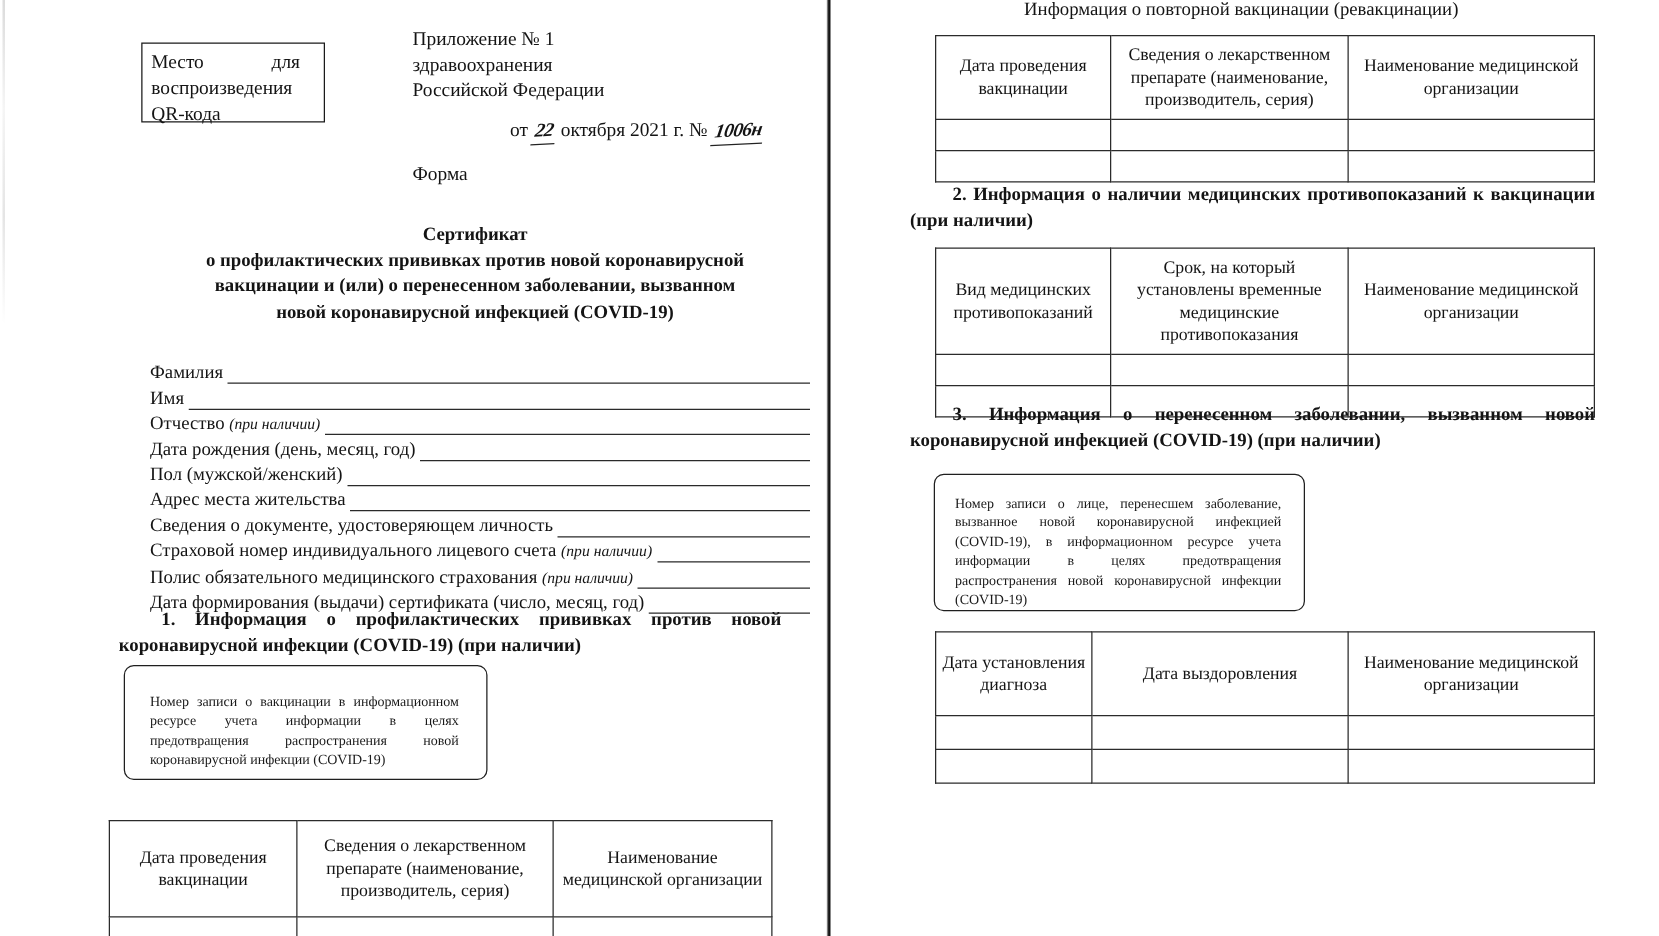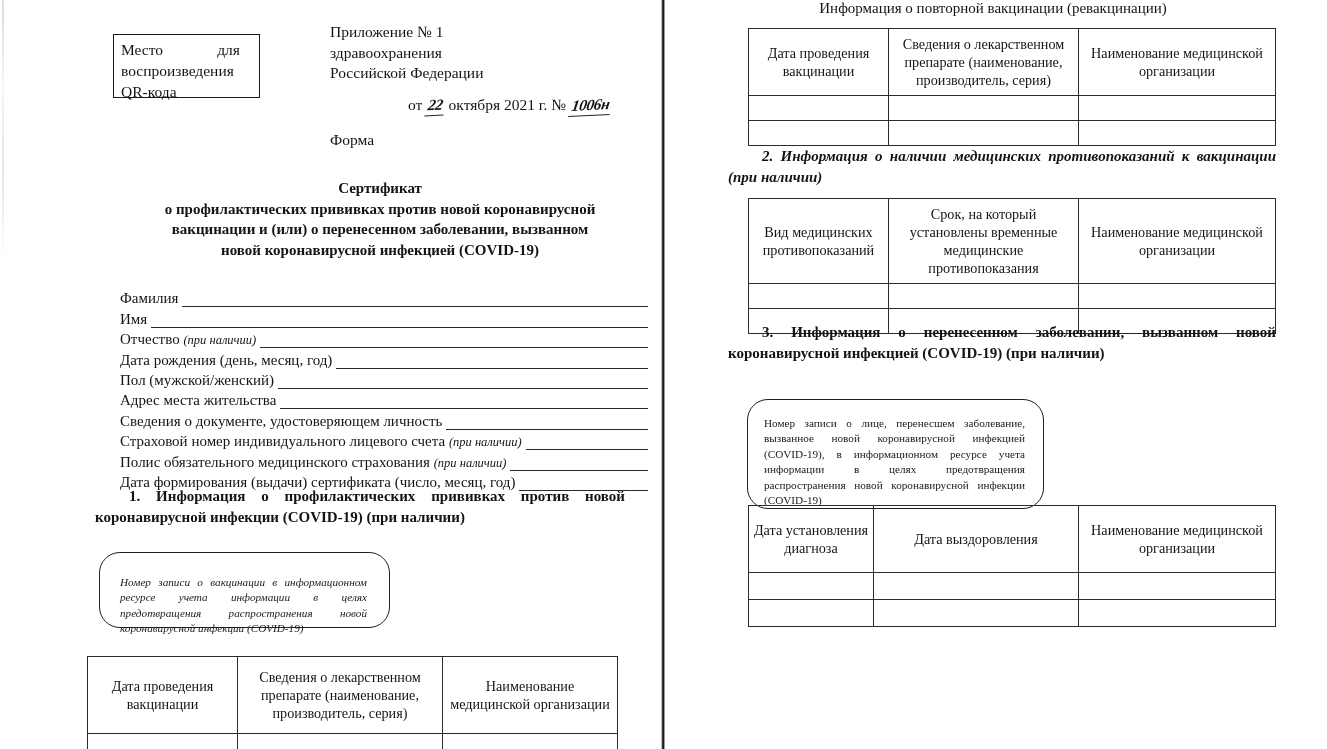--- a/index.html
+++ b/index.html
@@ -99,29 +99,28 @@
     font-weight:700;font-size:15px;line-height:20.5px;
     text-align:justify;
     text-align-last:left;
   }
   .section-head .indent{display:inline-block;width:34px;}
 
   
   .note-box{
     position:absolute;
     border:1.3px solid #1f1f1f;
-    border-radius:21px;
+    border-radius:8px;
     box-sizing:border-box;
     font-size:11.2px;
     line-height:15.4px;
     text-align:justify;
     text-align-last:left;
     padding:22px 22px 18px 20px;
     color:#1a1a1a;
-    margin-top:20px;
   }
 
   
   table.form-table{
     position:absolute;
     border-collapse:collapse;
     table-layout:fixed;
     font-size:14.2px;
   }
   table.form-table td{
@@ -210,21 +209,21 @@
         <span class="field-rule"></span>
       </div>
       <div class="field-row">
         <span class="field-label">Дата формирования (выдачи) сертификата (число, месяц, год) </span>
         <span class="field-rule"></span>
       </div>
     </div>
 
   <div class="section-head" id="section1-head" style="left:95px;top:486px;width:530px;"><span class="indent"></span>1. Информация о профилактических прививках против новой коронавирусной инфекции (COVID-19) (при наличии)</div>
 
-  <div class="note-box" id="note-box-1" style="left:99px;top:532px;width:291px;height:76px;font-style:italic;">Номер записи о вакцинации в информационном ресурсе учета информации в целях предотвращения распространения новой коронавирусной инфекции (COVID-19)</div>
+  <div class="note-box" id="note-box-1" style="left:99px;top:532px;width:291px;height:92px;">Номер записи о вакцинации в информационном ресурсе учета информации в целях предотвращения распространения новой коронавирусной инфекции (COVID-19)</div>
 
   <table class="form-table cut-note" id="table-vaccination" style="left:87px;top:656px;width:530px;">
     <colgroup>
         <col style="width:150px">
         <col style="width:205px">
         <col style="width:175px">
       </colgroup>
     <tbody>
         <tr>
           <td style="height: 72px;">Дата проведения вакцинации</td>
@@ -264,21 +263,21 @@
           <td class="empty" style="height: 20px;"></td>
         </tr>
         <tr>
           <td class="empty" style="height: 20px;"></td>
           <td class="empty" style="height: 20px;"></td>
           <td class="empty" style="height: 20px;"></td>
         </tr>
       </tbody>
   </table>
 
-  <div class="section-head" id="section2-head" style="left:64px;top:146px;width:548px;font-style:italic;"><span class="indent"></span>2. Информация о наличии медицинских противопоказаний к вакцинации (при наличии)</div>
+  <div class="section-head" id="section2-head" style="left:64px;top:146px;width:548px;"><span class="indent"></span>2. Информация о наличии медицинских противопоказаний к вакцинации (при наличии)</div>
 
   <table class="form-table" id="table-contraindications" style="left:84px;top:198px;width:527px;">
     <colgroup>
         <col style="width:140px">
         <col style="width:190px">
         <col style="width:197px">
       </colgroup>
     <tbody>
         <tr>
           <td style="height: 80px;">Вид медицинских противопоказаний</td>

